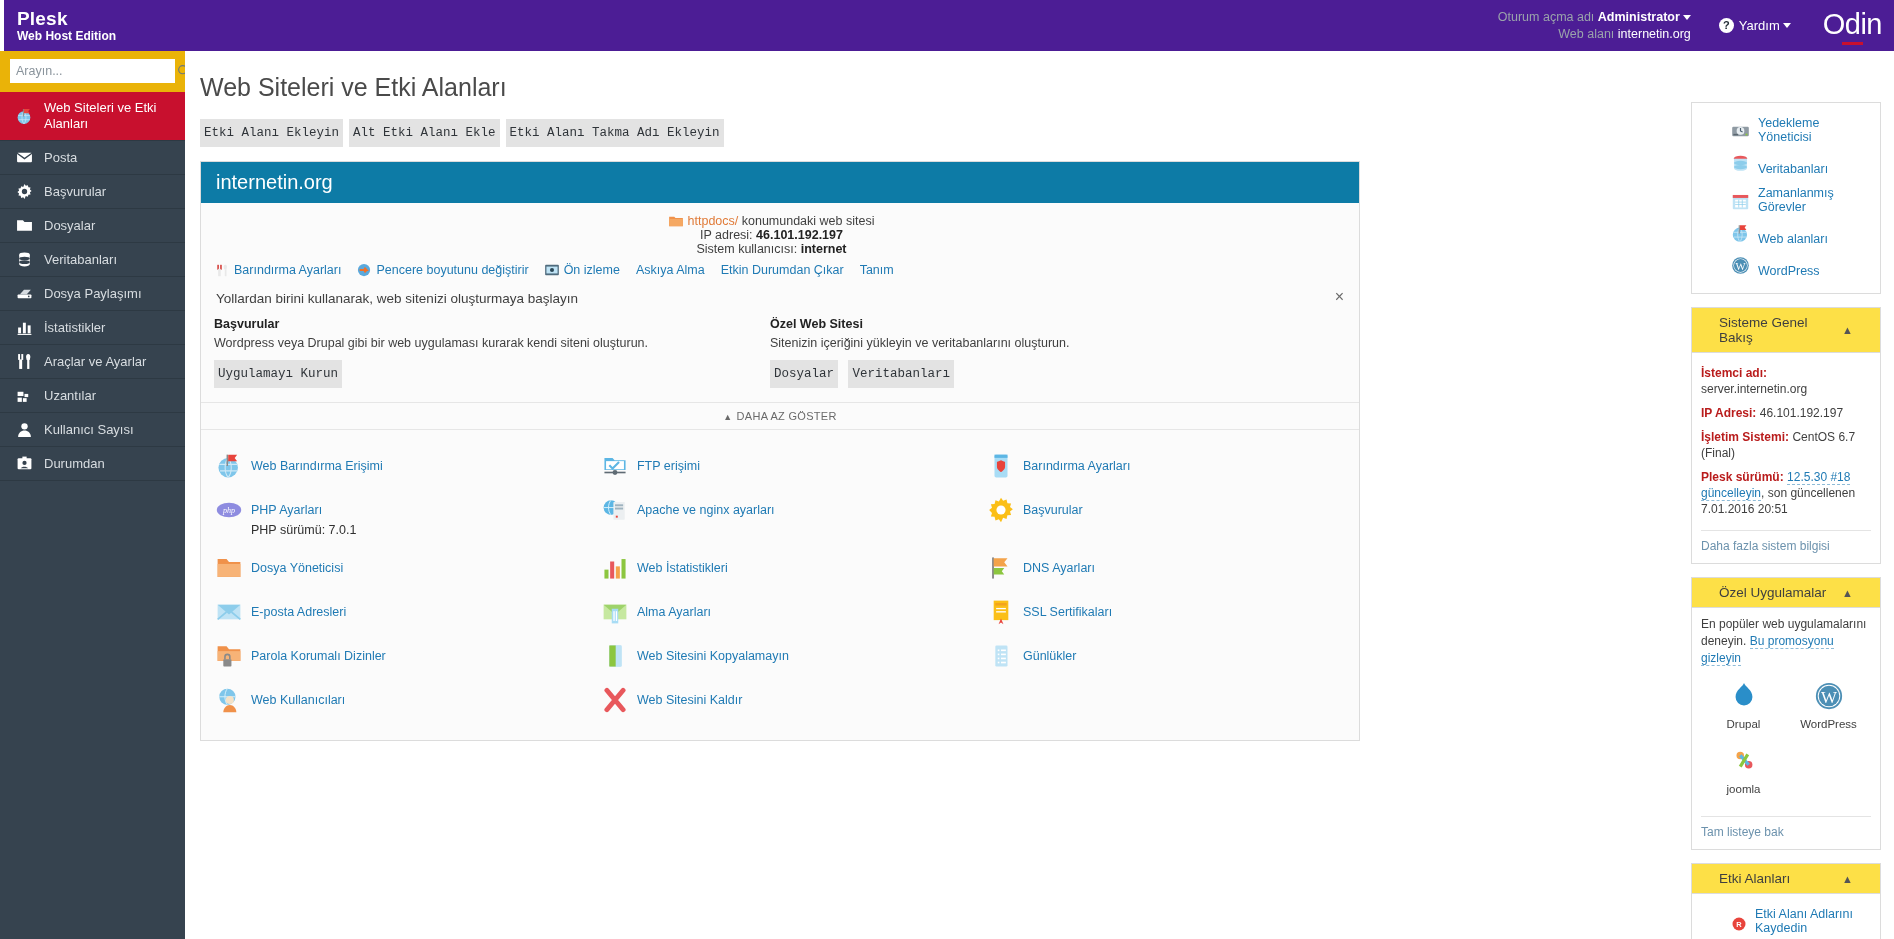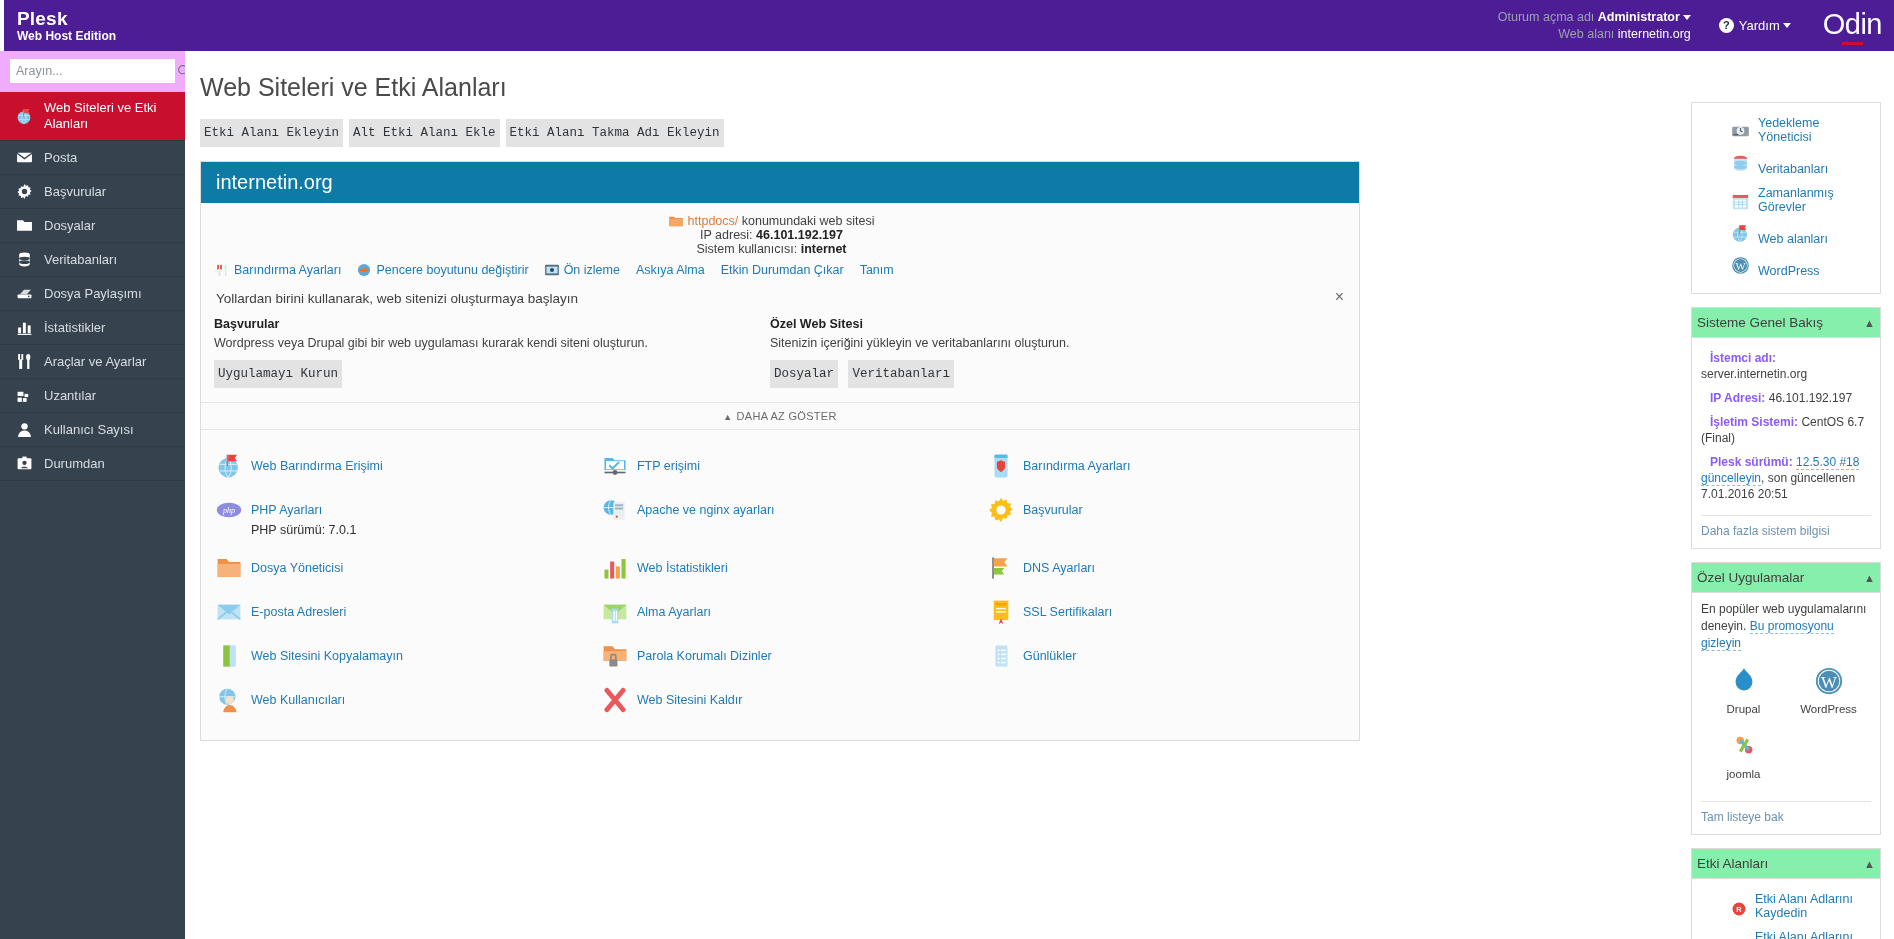--- a/index.html
+++ b/index.html
@@ -35,21 +35,21 @@
     font-size: 11px; font-weight: bold; line-height: 15px; text-align: center; margin-right: 5px;
   }
   .odin-logo { margin-left: 32px; color: #ffffff; font-size: 29px; line-height: 30px; position: relative; letter-spacing: -.5px; }
   .odin-logo::after { content: ""; position: absolute; left: 19px; bottom: -2px; width: 21px; height: 3px; background: #c8102e; }
 
   
   .leftnav {
     position: absolute; top: 51px; left: 0; width: 185px; height: 888px;
     background: #36434f;
   }
-  .search-wrap { padding: 8px 10px 9px 10px; background: #f0abfc; }
+  .search-wrap { padding: 8px 10px 9px 10px; background: #eab308; }
   .search-box {
     display: flex; align-items: center; background: #ffffff; height: 24px;
     border: 1px solid #ffffff; padding: 0 5px;
   }
   .search-box input {
     border: 0; outline: 0; flex: 1; font-size: 12.5px; color: #5b6770;
     font-family: "Liberation Sans", sans-serif; background: transparent;
   }
   .search-box input::placeholder { color: #8a949c; }
   .mag { width: 14px; height: 14px; flex: none; }
@@ -113,30 +113,30 @@
   .grid-cell { width: 33.333%; display: flex; align-items: flex-start; padding: 9px 10px 9px 15px; }
   .grid-ico { width: 26px; height: 26px; flex: none; margin-right: 9px; }
   .grid-txt { padding-top: 3px; }
   .grid-lnk { font-size: 12.5px; color: #1f7ab4; cursor: pointer; }
   .grid-sub { font-size: 12.5px; color: #2f2f2f; padding-top: 5px; }
 
   
   .right { position: absolute; top: 102px; right: 13px; width: 190px; }
   .panel { border: 1px solid #dcdcdc; background: #ffffff; margin-bottom: 13px; }
   .panel-head {
-    background: #86efac; display: flex; align-items: center; justify-content: space-between;
-    padding: 7px 5px; font-size: 13.5px; color: #3f3f3f; border-bottom: 1px solid #dcdcdc; cursor: pointer;
+    background: #fde047; display: flex; align-items: center; justify-content: space-between;
+    padding: 7px 27px; font-size: 13.5px; color: #3f3f3f; border-bottom: 1px solid #dcdcdc; cursor: pointer;
   }
   .chev { font-size: 11px; color: #555; }
   .panel-body { padding: 8px 9px 10px 9px; }
   .p-row { display: flex; align-items: flex-end; padding: 5px 2px; font-size: 12.5px; margin-left: 28px; }
   .p-row .ico { margin-right: 8px; }
   .p-row a { color: #1f7ab4; }
   .kv { font-size: 12px; color: #3f3f3f; padding: 4px 0; line-height: 16px; }
-  .kv b { color: #8b5cf6; margin-left: 9px; }
+  .kv b { color: #b91c1c; }
   .dashed { color: #1f7ab4; border-bottom: 1px dashed #8fbcd8; cursor: pointer; }
   .hr { border-top: 1px solid #e4e4e4; margin: 9px 0 8px 0; }
   .muted-lnk { font-size: 12px; color: #6c92ad; cursor: pointer; }
   .apps-text { font-size: 12px; color: #3f3f3f; line-height: 17px; padding-bottom: 10px; }
   .apps-grid { display: flex; flex-wrap: wrap; }
   .app-cell { width: 50%; text-align: center; padding: 4px 0 12px 0; cursor: pointer; }
   .app-name { font-size: 11.5px; color: #3f3f3f; padding-top: 3px; }
 </style>
 </head>
 <body>
@@ -489,34 +489,34 @@
               <rect x="7" y="2" width="18" height="24" fill="#fbbf17"></rect>
               <rect x="9" y="5" width="14" height="3" fill="#f4a31b"></rect>
               <rect x="10" y="11" width="12" height="1.6" fill="#fff"></rect>
               <rect x="10" y="15" width="12" height="1.6" fill="#fff"></rect>
               <path d="M16 24l-3 7 3-2 3 2z" fill="#e8443c"></path>
             </svg></span>
           <span class="grid-txt"><span class="grid-lnk">SSL Sertifikaları</span></span>
         </div>
         <div class="grid-cell">
           <span class="grid-ico"><svg width="26" height="26" viewBox="0 0 32 32">
-              <rect x="9" y="3" width="15" height="26" rx="1.5" fill="#a8dcf5"></rect>
-              <path d="M9 3h8v26H9z" fill="#8cc63f"></path>
-              <path d="M17 3h7v26h-7z" fill="#bfe3f5"></path>
-            </svg></span>
-          <span class="grid-txt"><span class="grid-lnk">Web Sitesini Kopyalamayın</span></span>
-        </div>
-        <div class="grid-cell">
-          <span class="grid-ico"><svg width="26" height="26" viewBox="0 0 32 32">
               <path d="M2 4h11l3 3.6h14V22H2z" fill="#f0914a"></path>
               <path d="M2 10h28v12H2z" fill="#f7b377"></path>
               <rect x="9" y="20" width="10" height="9" rx="1" fill="#8a8a8a"></rect>
               <path d="M11 20v-3a3 3 0 0 1 6 0v3" fill="none" stroke="#8a8a8a" stroke-width="2"></path>
             </svg></span>
           <span class="grid-txt"><span class="grid-lnk">Parola Korumalı Dizinler</span></span>
+        </div>
+        <div class="grid-cell">
+          <span class="grid-ico"><svg width="26" height="26" viewBox="0 0 32 32">
+              <rect x="9" y="3" width="15" height="26" rx="1.5" fill="#a8dcf5"></rect>
+              <path d="M9 3h8v26H9z" fill="#8cc63f"></path>
+              <path d="M17 3h7v26h-7z" fill="#bfe3f5"></path>
+            </svg></span>
+          <span class="grid-txt"><span class="grid-lnk">Web Sitesini Kopyalamayın</span></span>
         </div>
         <div class="grid-cell">
           <span class="grid-ico"><svg width="26" height="26" viewBox="0 0 32 32">
               <rect x="9" y="3" width="15" height="26" rx="1.5" fill="#bfe3f5"></rect>
               <rect x="12" y="8" width="2" height="2" fill="#fff"></rect>
               <rect x="16" y="8" width="6" height="2" fill="#fff"></rect>
               <rect x="12" y="13" width="2" height="2" fill="#fff"></rect>
               <rect x="16" y="13" width="6" height="2" fill="#fff"></rect>
               <rect x="12" y="18" width="2" height="2" fill="#fff"></rect>
               <rect x="16" y="18" width="6" height="2" fill="#fff"></rect>

